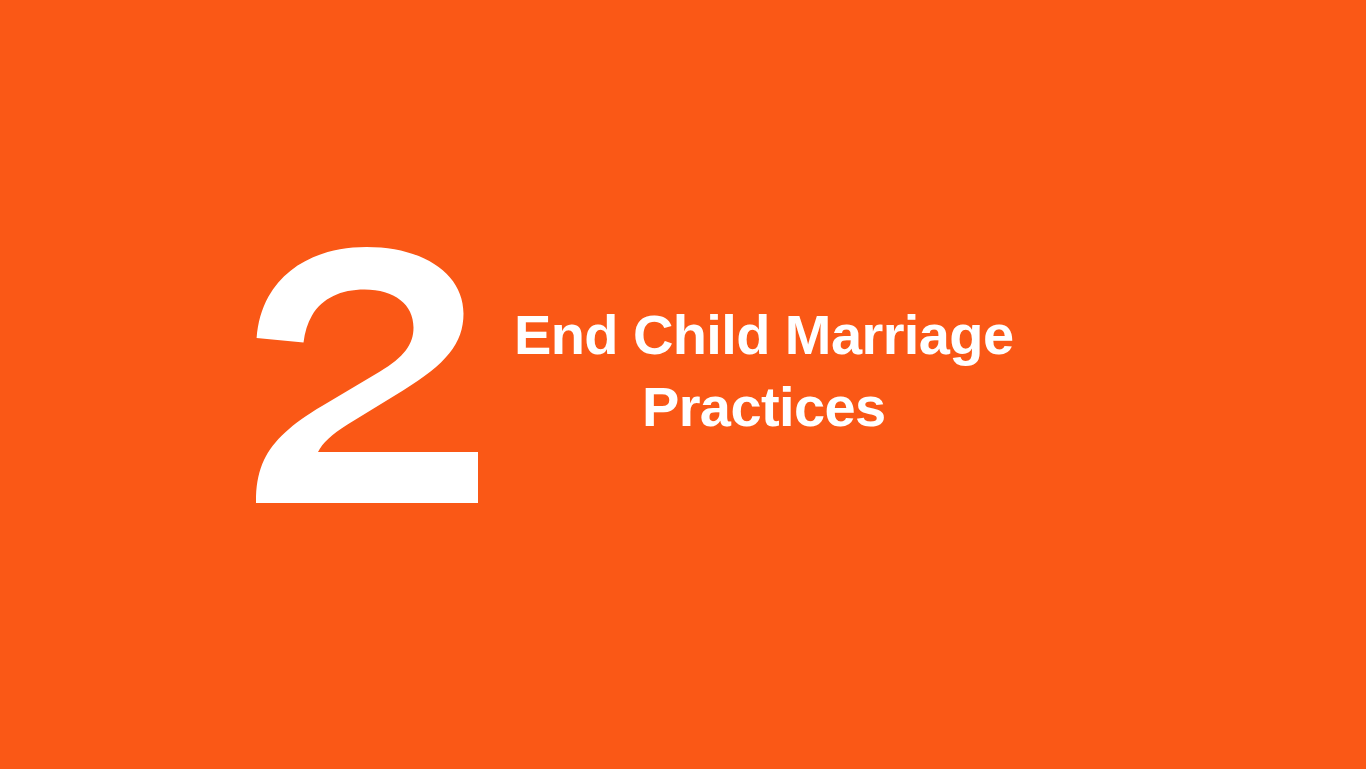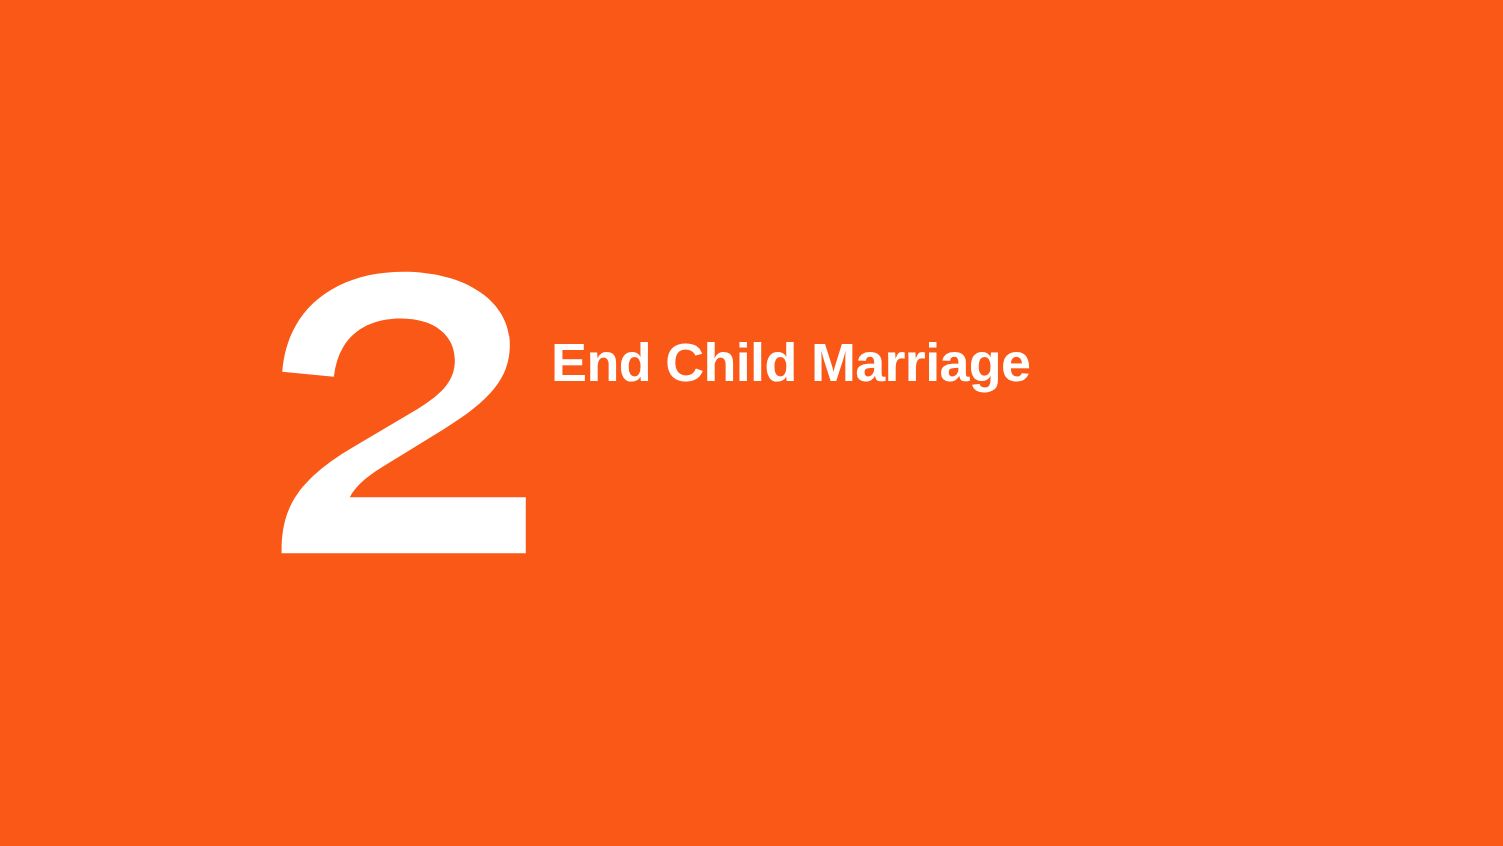--- a/index.html
+++ b/index.html
@@ -44,26 +44,26 @@
   }
   #step-number svg {
     display: block;
     width: 222px;
     height: 256px;
     overflow: visible;
   }
 
   
   #heading {
-    margin-left: 23px;
+    margin-left: 36px;
     padding-top: 14px;
     color: #FFFFFF;
     font-family: "Liberation Sans", sans-serif;
     font-weight: 700;
-    font-size: 49px;
+    font-size: 56px;
     line-height: 72px;
     letter-spacing: -0.6px;
     white-space: nowrap;
     text-align: center;
   }
   #heading .hline {
     display: block;
     color: #FFFFFF;
   }
 </style>
@@ -98,17 +98,18 @@
           C 190.0 117.0, 207.5 96.5, 207.5 66.5
           C 207.5 27.5, 168.5 0, 110.5 0
           Z
         "></path>
       </svg>
 
     </div>
 
     <h1 id="heading" style="color: rgb(255, 255, 255);">
       <span class="hline">End Child Marriage</span>
+      <span class="hline">Practices</span>
     </h1>
 
   </div>
 
 </div>
 
 </body></html>

